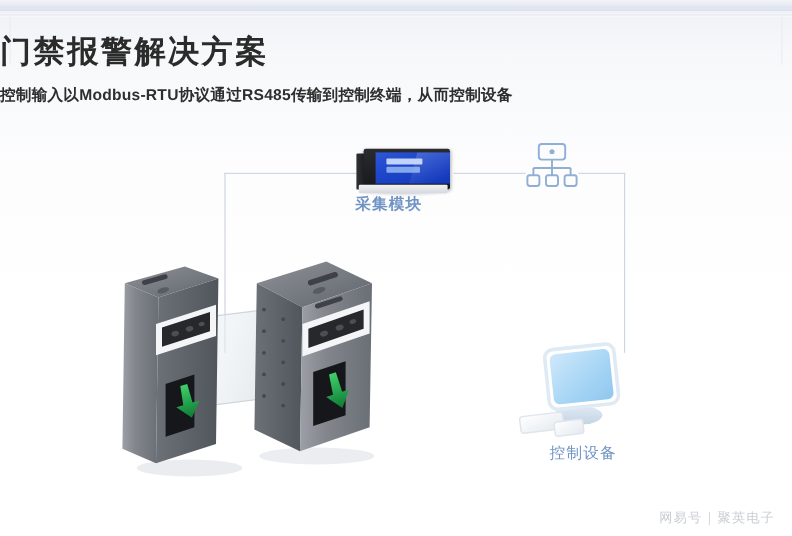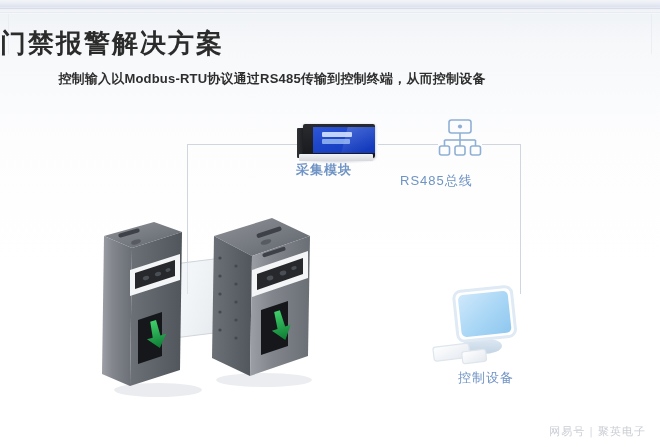--- a/index.html
+++ b/index.html
@@ -31,21 +31,21 @@
   .side-hair-l{position:absolute;left:8px;top:14px;width:1px;height:40px;background:#e7eaf1;opacity:.7;}
   .side-hair-r{position:absolute;right:8px;top:14px;width:1px;height:40px;background:#e7eaf1;opacity:.7;}
 
   
   .title{
     position:absolute;left:0;top:26px;width:660px;text-align:left;
     font-size:26px;font-weight:bold;color:#2b2b2b;letter-spacing:2px;
     white-space:nowrap;
   }
   .subtitle{
-    position:absolute;left:0;top:70px;width:544px;text-align:center;
+    position:absolute;left:0;top:70px;width:544px;
     font-size:13px;font-weight:bold;color:#2e2e2e;letter-spacing:.2px;
     white-space:nowrap;
   }
 
   
   .line{position:absolute;background:#cfd6e0;}
   .h-line{height:1px;}
   .v-line{width:1px;}
 
   
@@ -152,21 +152,20 @@
       <line x1="23" y1="15" x2="23" y2="22" stroke="#8fb0d4" stroke-width="1.6"></line>
       <line x1="7.5" y1="22" x2="38.5" y2="22" stroke="#8fb0d4" stroke-width="1.6"></line>
       <line x1="7.5" y1="22" x2="7.5" y2="28" stroke="#8fb0d4" stroke-width="1.6"></line>
       <line x1="23" y1="22" x2="23" y2="28" stroke="#8fb0d4" stroke-width="1.6"></line>
       <line x1="38.5" y1="22" x2="38.5" y2="28" stroke="#8fb0d4" stroke-width="1.6"></line>
       <rect x="2.5" y="28" width="10" height="9" rx="2" ry="2" fill="none" stroke="#8fb0d4" stroke-width="1.6"></rect>
       <rect x="18" y="28" width="10" height="9" rx="2" ry="2" fill="none" stroke="#8fb0d4" stroke-width="1.6"></rect>
       <rect x="33.5" y="28" width="10" height="9" rx="2" ry="2" fill="none" stroke="#8fb0d4" stroke-width="1.6"></rect>
     </svg>
   </div>
-  <div class="blue-label" style="left:400px;top:172px;">RS485总线</div>
 
   <div id="monitor">
     <svg width="110" height="88" viewBox="0 0 110 88">
       <defs>
         <linearGradient id="scrG" x1="0" y1="0" x2="1" y2="1">
           <stop offset="0%" stop-color="#cfe8fb"></stop>
           <stop offset="55%" stop-color="#a8d6f5"></stop>
           <stop offset="100%" stop-color="#8fc7ef"></stop>
         </linearGradient>
         <linearGradient id="kbG" x1="0" y1="0" x2="1" y2="1">

